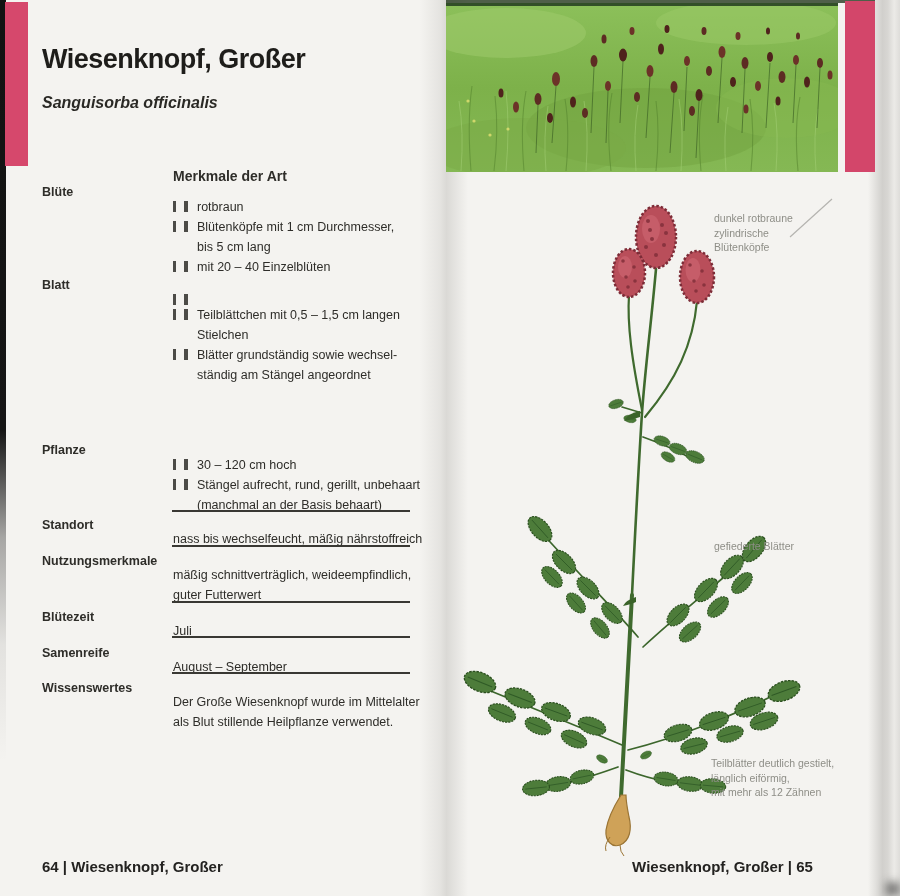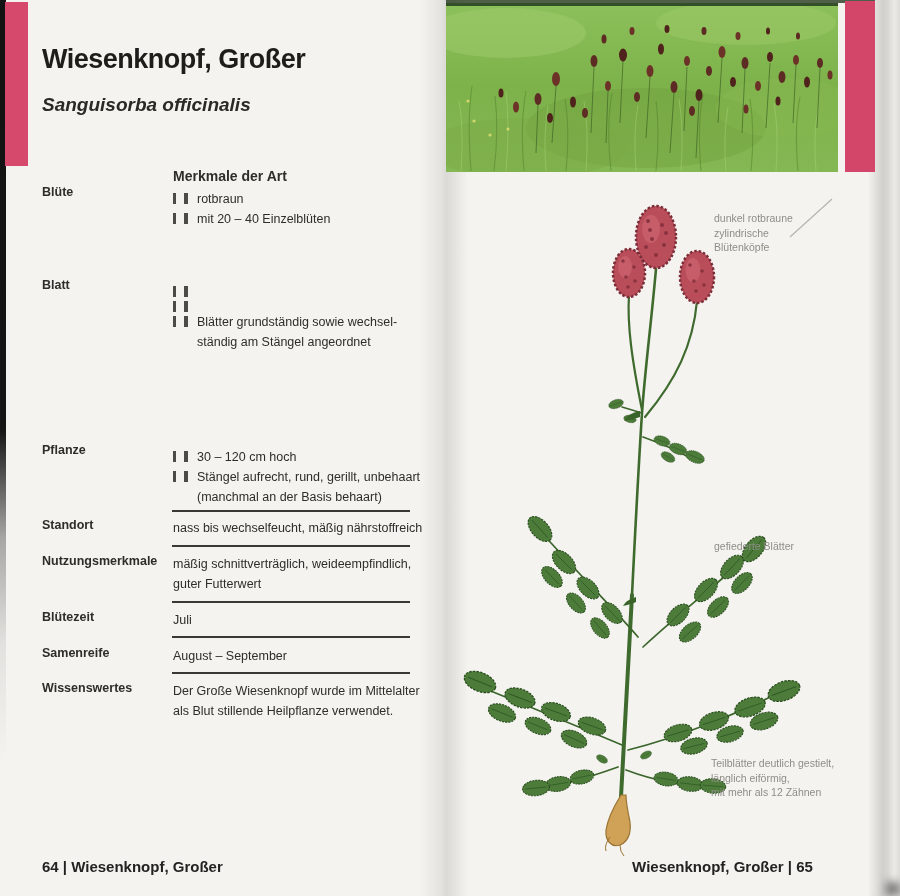--- a/index.html
+++ b/index.html
@@ -6,31 +6,31 @@
   body {
     width:900px; height:896px; position:relative; overflow:hidden;
     background:#f4f3f0;
     font-family:"Liberation Sans", sans-serif;
     color:#2e2d29;
   }
   .abs { position:absolute; }
 
   
   .title { left:42px; top:44px; font-size:27px; font-weight:bold; color:#1e1d1a; letter-spacing:-0.5px; }
-  .latin { left:42px; top:94px; font-size:19px; font-style:italic; font-weight:bold; color:#2a2925;text-align:center; }
+  .latin { left:42px; top:94px; font-size:16px; font-style:italic; font-weight:bold; color:#2a2925;text-align:center; }
   .mhead { left:173px; top:168px; font-size:14px; font-weight:bold; }
   .sec { left:0; width:445px; }
   .slabel { position:absolute; left:42px; top:0; font-size:12.5px; font-weight:bold; white-space:pre; }
-  .items  { position:absolute; left:173px; top:4px; }
+  .items  { position:absolute; left:173px; top:12px; }
   .it { display:flex; align-items:flex-start; }
   .blt { flex:0 0 8px; width:8px; height:11px; margin-top:4px; margin-right:9px;
          border-left:3px solid #4c4b47; border-right:4px solid #4c4b47; }
   .txt { font-size:12.5px; line-height:20px; white-space:pre; }
   .rowlab { position:absolute; left:42px; font-size:12.5px; font-weight:bold; white-space:pre; }
-  .rowval { position:absolute; left:173px; font-size:12.5px; line-height:20px; white-space:pre; }
+  .rowval { position:absolute; left:173px; font-size:12.5px; line-height:20px; white-space:pre;margin-top:11px; }
   .rule { position:absolute; left:172px; width:238px; border-top:2px solid #393833; }
   .foot { top:858px; font-size:15px; font-weight:bold; color:#232220; }
   .footL { left:42px; }
   .footR { left:600px; width:245px; text-align:center; }
 
   
   .anno { font-size:10.5px; line-height:14.5px; color:#8e8e87; white-space:pre; }
   .photo { left:446px; top:3px; width:392px; height:169px; display:block; }
   .plant { left:440px; top:185px; width:460px; height:675px; display:block; }
 
@@ -64,33 +64,40 @@
 
 <div class="abs sec" style="top:185px">
   <div class="slabel">Blüte</div>
   <div class="items">
     <div class="it">
         <span class="blt"></span>
         <span class="txt">rotbraun</span>
       </div>
     <div class="it">
         <span class="blt"></span>
+        <span class="txt">Blütenköpfe mit 1 cm Durchmesser,
+bis 5 cm lang</span>
+      </div>
+    <div class="it">
+        <span class="blt"></span>
         <span class="txt">mit 20 – 40 Einzelblüten</span>
       </div>
   </div>
 </div>
 
 <div class="abs sec" style="top:278px">
   <div class="slabel">Blatt</div>
   <div class="items">
     <div class="it">
         <span class="blt"></span>
       </div>
     <div class="it">
         <span class="blt"></span>
+        <span class="txt">Teilblättchen mit 0,5 – 1,5 cm langen
+Stielchen</span>
       </div>
     <div class="it">
         <span class="blt"></span>
         <span class="txt">Blätter grundständig sowie wechsel-
 ständig am Stängel angeordnet</span>
       </div>
   </div>
 </div>
 
 <div class="abs sec" style="top:443px">

